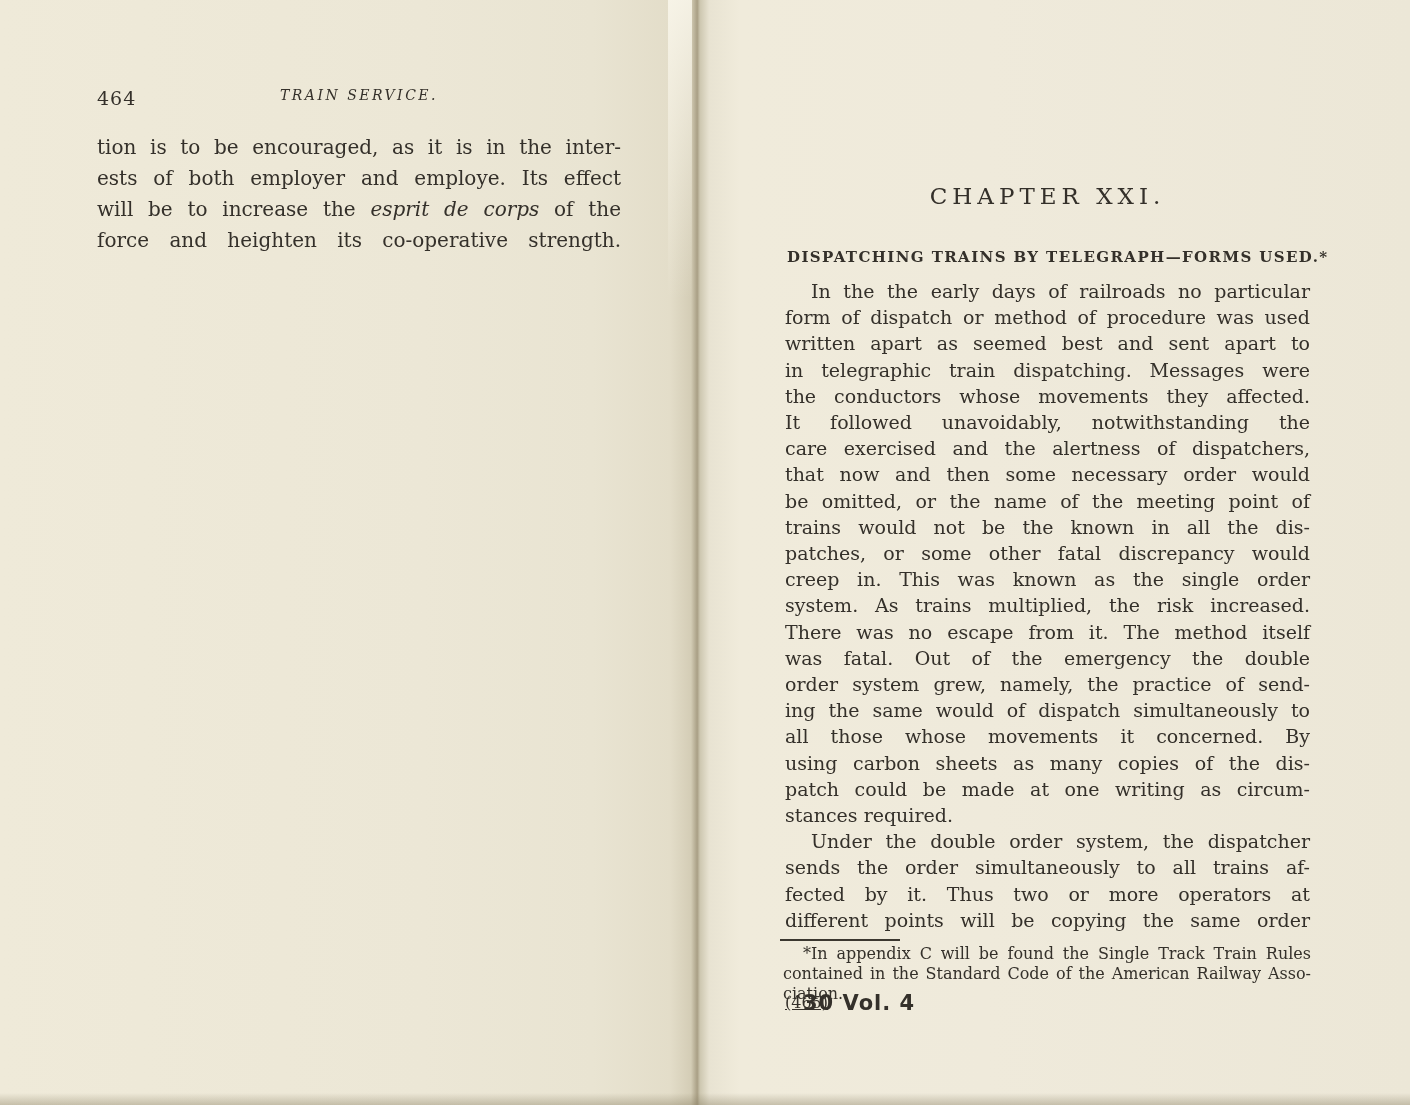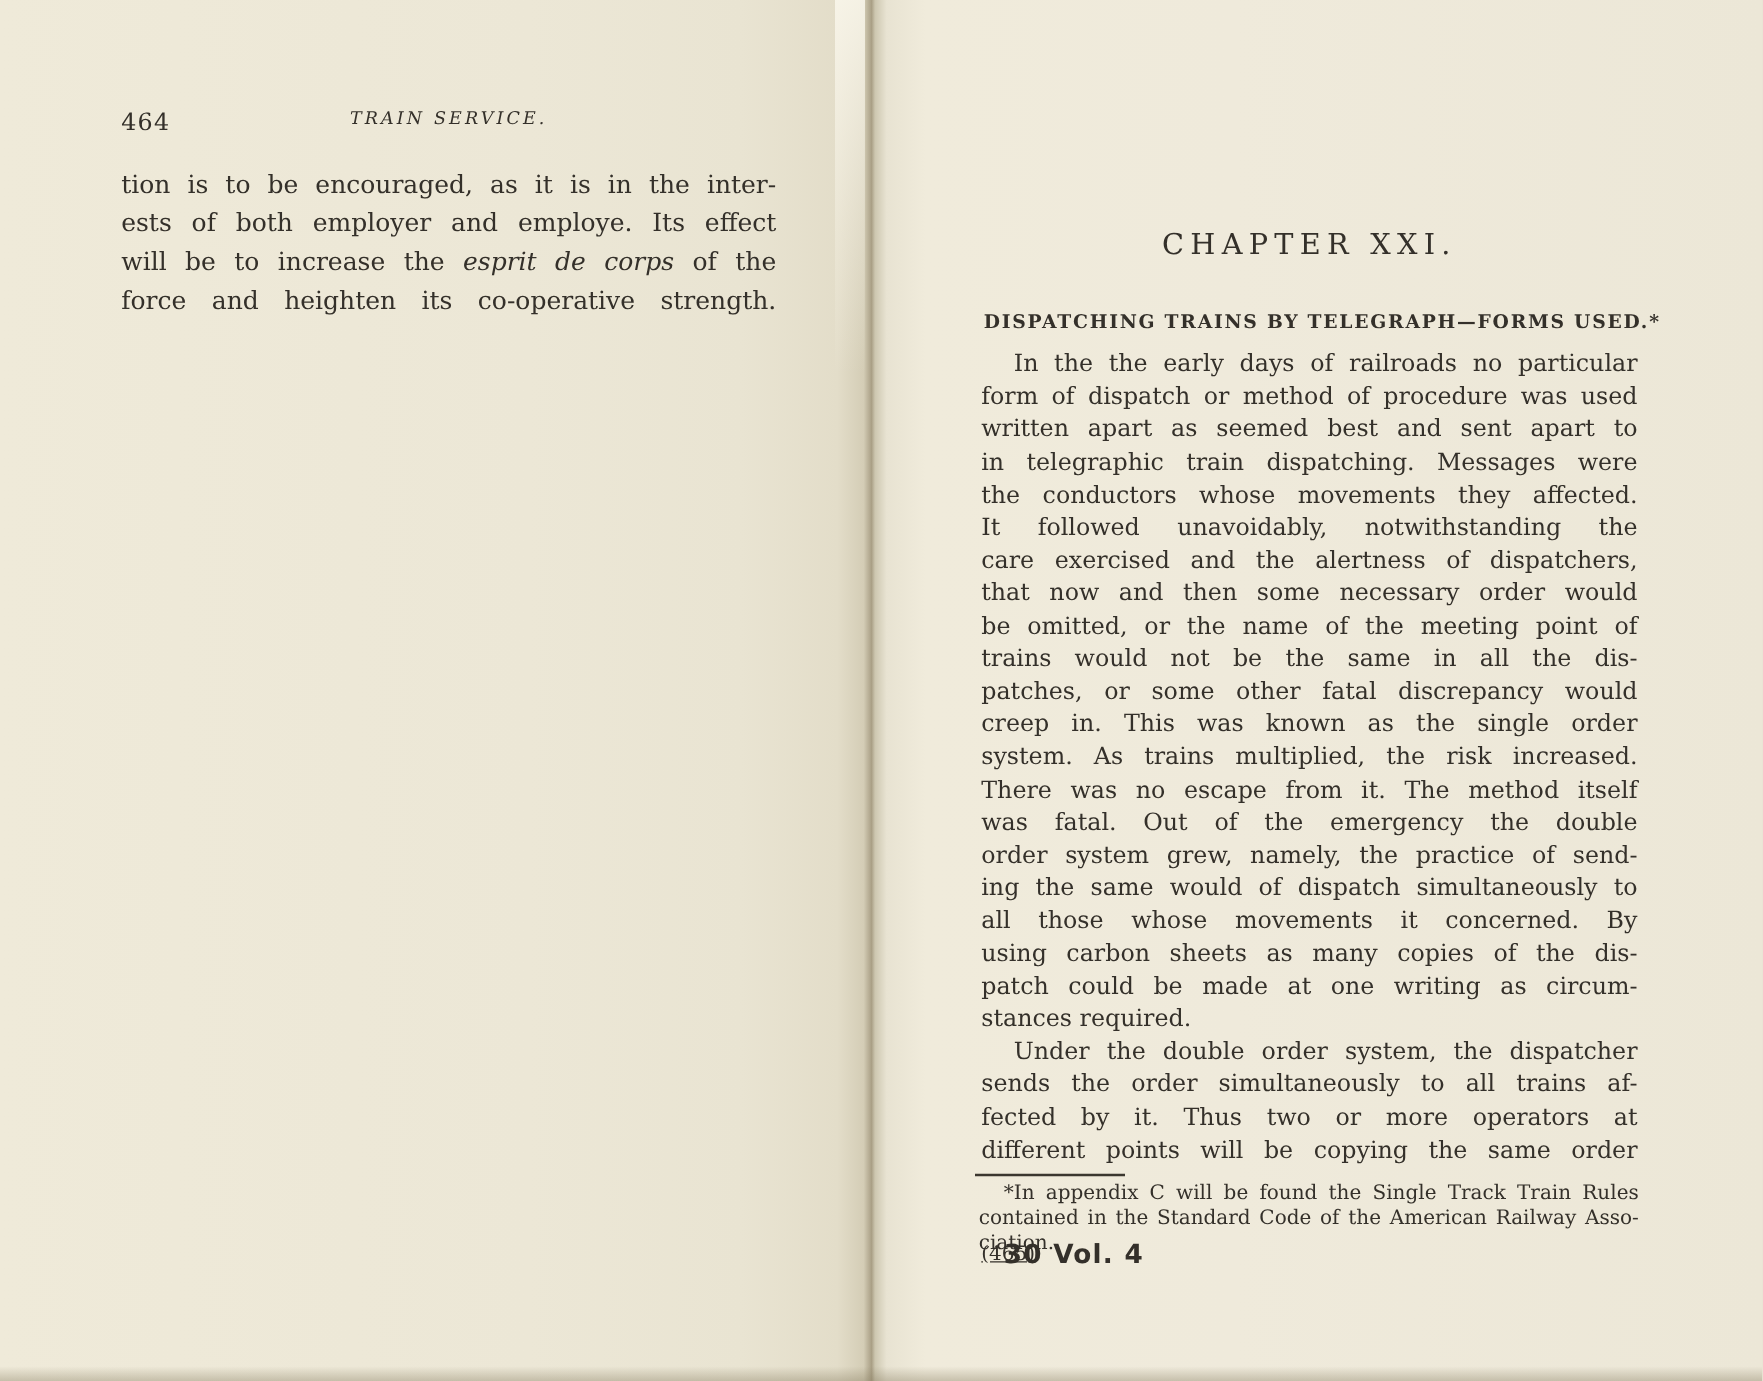--- a/index.html
+++ b/index.html
@@ -82,21 +82,21 @@
     <div class="rightbody">
         <div class="line indent">In the the early days of railroads no particular</div>
         <div class="line">form of dispatch or method of procedure was used</div>
         <div class="line">written apart as seemed best and sent apart to</div>
         <div class="line">in telegraphic train dispatching. Messages were</div>
         <div class="line">the conductors whose movements they affected.</div>
         <div class="line">It followed unavoidably, notwithstanding the</div>
         <div class="line">care exercised and the alertness of dispatchers,</div>
         <div class="line">that now and then some necessary order would</div>
         <div class="line">be omitted, or the name of the meeting point of</div>
-        <div class="line">trains would not be the same in all the dis-</div>
+        <div class="line">trains would not be the known in all the dis-</div>
         <div class="line">patches, or some other fatal discrepancy would</div>
         <div class="line">creep in. This was known as the single order</div>
         <div class="line">system. As trains multiplied, the risk increased.</div>
         <div class="line">There was no escape from it. The method itself</div>
         <div class="line">was fatal. Out of the emergency the double</div>
         <div class="line">order system grew, namely, the practice of send-</div>
         <div class="line">ing the same would of dispatch simultaneously to</div>
         <div class="line">all those whose movements it concerned. By</div>
         <div class="line">using carbon sheets as many copies of the dis-</div>
         <div class="line">patch could be made at one writing as circum-</div>

